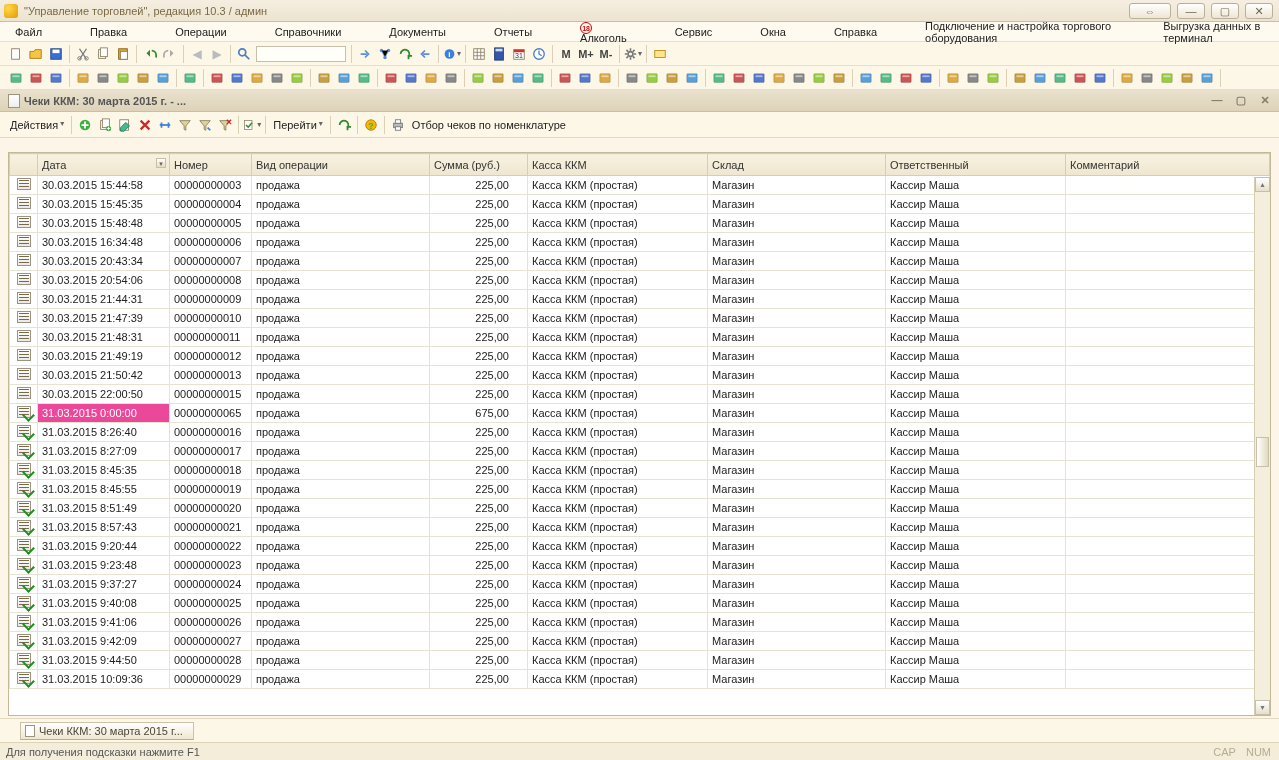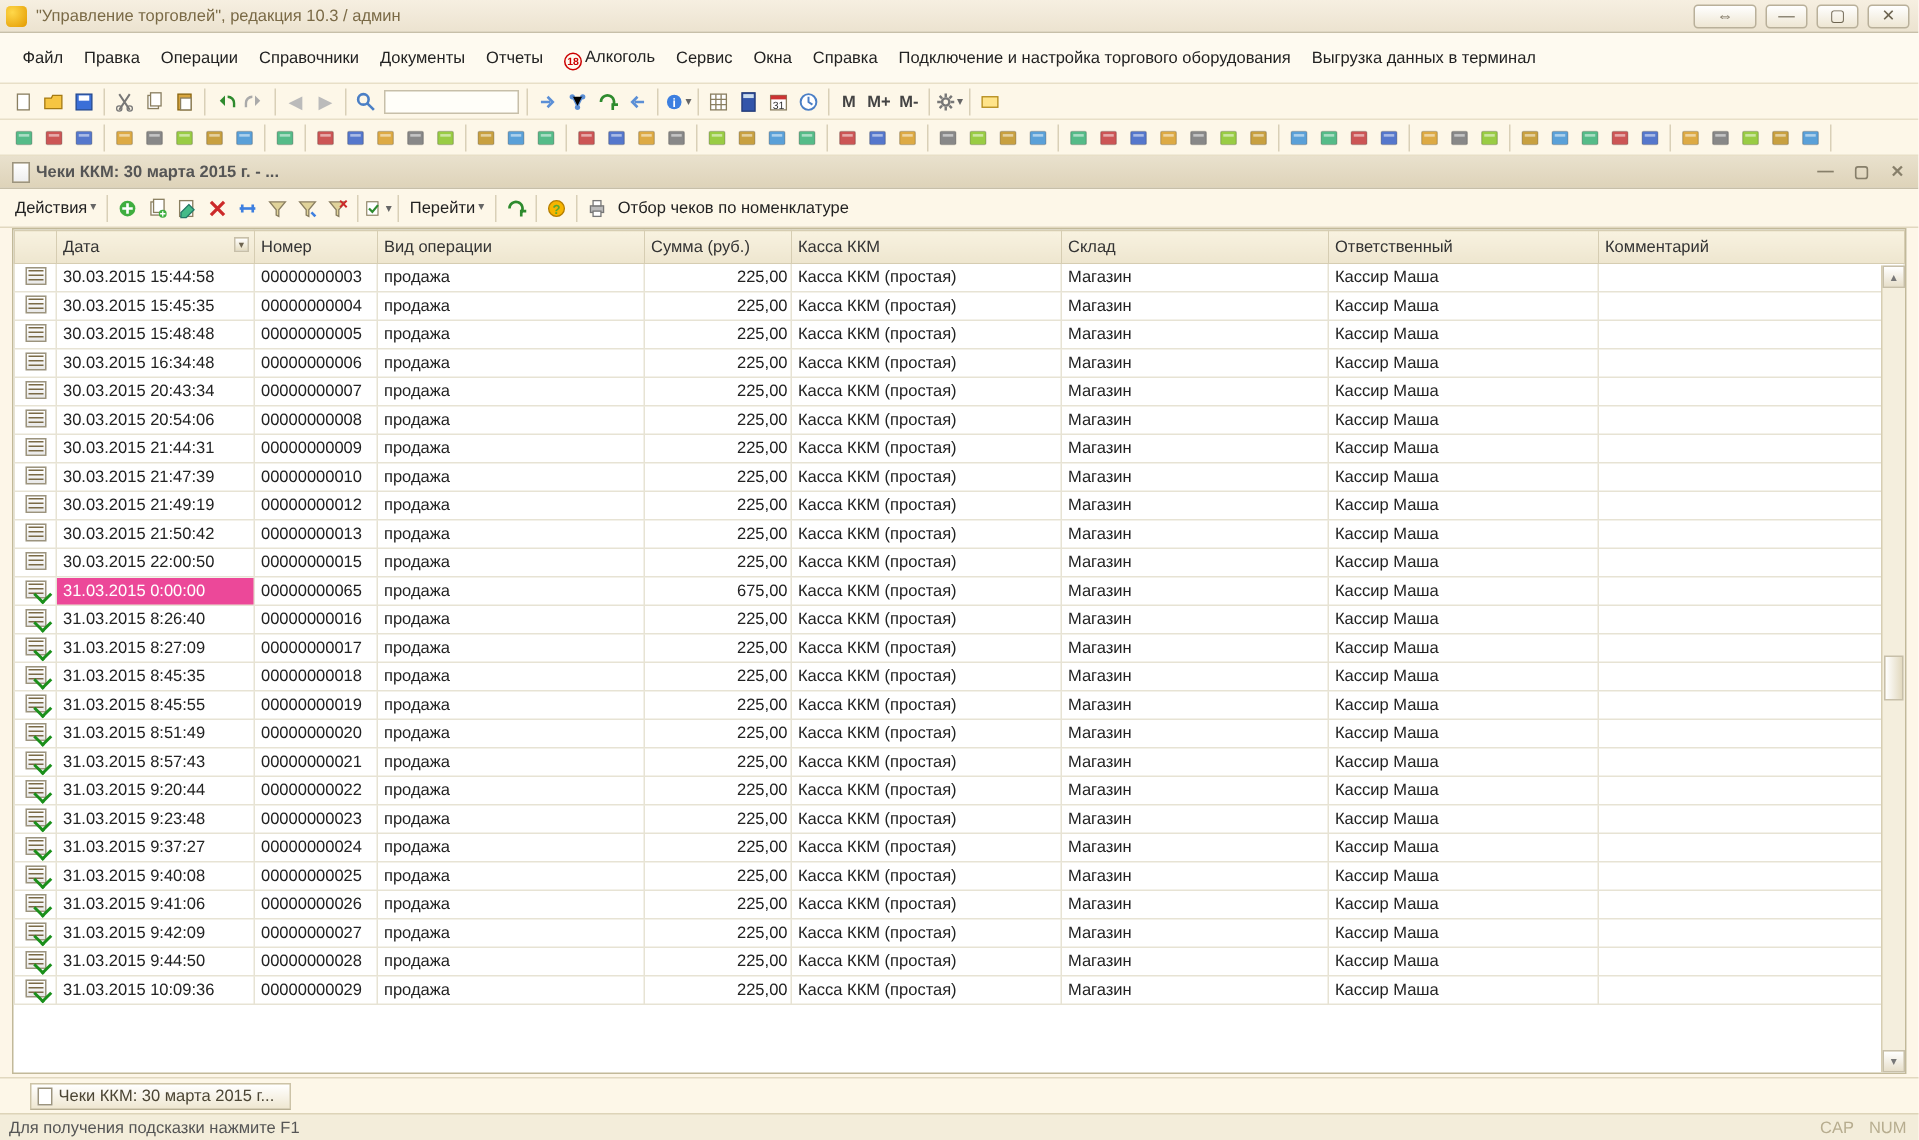--- a/index.html
+++ b/index.html
@@ -31,25 +31,26 @@
   .titlebar .win-btn {
     border: 1px solid #b9b09a; border-radius: 3px;
     background: linear-gradient(#fff,#eee6d3);
     width: 28px; height: 16px;
     font-size: 11px; line-height: 14px; text-align: center;
     color: #6d6450;
   }
 
   
   .menubar {
-    height: 34px;
+    height: 20px;
     background: #fefaf0;
     display: flex; align-items: center;
     border-bottom: 1px solid #e8dfc7;
     padding-left: 8px;
+    gap: 34px;
   }
   .menubar .menu {
     padding: 2px 7px; cursor: default;
   }
   .menubar .menu u { text-decoration: underline; }
   .menubar .alcohol-icon {
     display:inline-block; width:12px;height:12px;border:1.5px solid #c00;border-radius:50%;
     position:relative; top:2px; margin-right:2px;
     font-size:7px; font-weight:bold; color:#c00; line-height:11px; text-align:center;
   }
@@ -145,21 +146,21 @@
     padding: 1px 4px;
     height: 19px;
     white-space: nowrap;
     overflow: hidden;
     font-size: 11px;
   }
   .grid tr.selected td { background:#fff; }
   .grid tr.selected td.date-cell {
     background:#ec4899; color:#fff;
   }
-  .grid td.num { text-align: right; padding-right: 2px; }
+  .grid td.num { text-align: right; padding-right: 18px; }
   .grid td.icon {
     text-align:center;
   }
   .row-ic {
     display:inline-block; width:14px; height:12px;
     background: linear-gradient(#fff,#e8e8e8);
     border:1px solid #9c947e;
     position:relative;
   }
   .row-ic.pending::after{
@@ -978,20 +979,31 @@
           <td>00000000010</td>
           <td>продажа</td>
           <td class="num">225,00</td>
           <td>Касса ККМ (простая)</td>
           <td>Магазин</td>
           <td>Кассир Маша</td>
           <td></td>
         </tr>
         <tr>
           <td class="icon"><span class="row-ic pending"></span></td>
+          <td class="date-cell">30.03.2015 21:48:31</td>
+          <td>00000000011</td>
+          <td>продажа</td>
+          <td class="num">225,00</td>
+          <td>Касса ККМ (простая)</td>
+          <td>Магазин</td>
+          <td>Кассир Маша</td>
+          <td></td>
+        </tr>
+        <tr>
+          <td class="icon"><span class="row-ic pending"></span></td>
           <td class="date-cell">30.03.2015 21:49:19</td>
           <td>00000000012</td>
           <td>продажа</td>
           <td class="num">225,00</td>
           <td>Касса ККМ (простая)</td>
           <td>Магазин</td>
           <td>Кассир Маша</td>
           <td></td>
         </tr>
         <tr>

